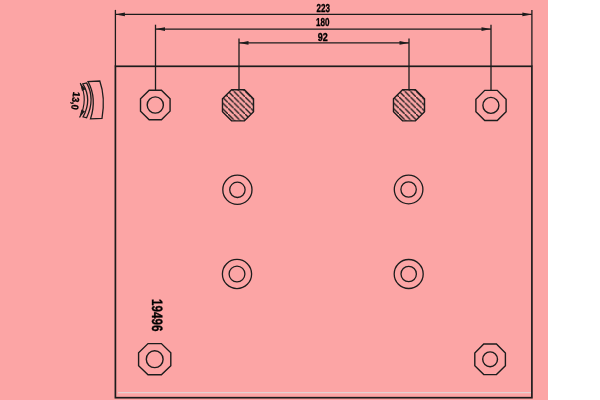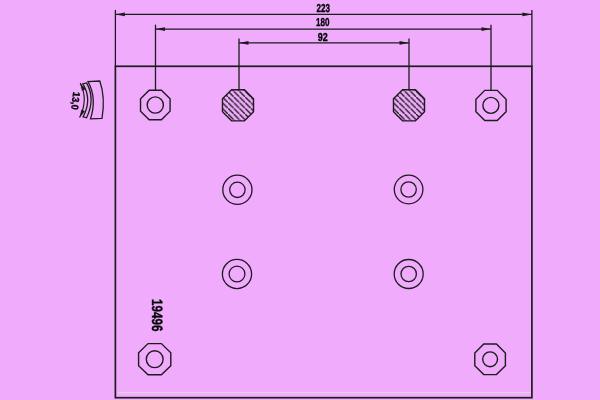--- a/index.html
+++ b/index.html
@@ -1,16 +1,16 @@
 <!DOCTYPE html>
 <html><head>
 <meta charset="utf-8">
 <style>
   html,body{margin:0;padding:0;background:#ffffff;}
-  .page{position:relative;width:600px;height:400px;background:#f0abfc;overflow:hidden;
+  .page{position:relative;width:548px;height:400px;background:#fca5a5;overflow:hidden;
         font-family:"Liberation Sans", sans-serif;}
   svg{position:absolute;left:0;top:0;}
   text{font-family:"Liberation Sans", sans-serif;font-weight:bold;fill:#000;stroke:#000;stroke-width:0.35px;text-rendering:geometricPrecision;}
 </style>
 </head>
 <body>
 <div class="page">
 <svg width="600" height="400" viewBox="0 0 600 400">
   <defs>
     <pattern id="hatch" patternUnits="userSpaceOnUse" width="5.7" height="5.7">

